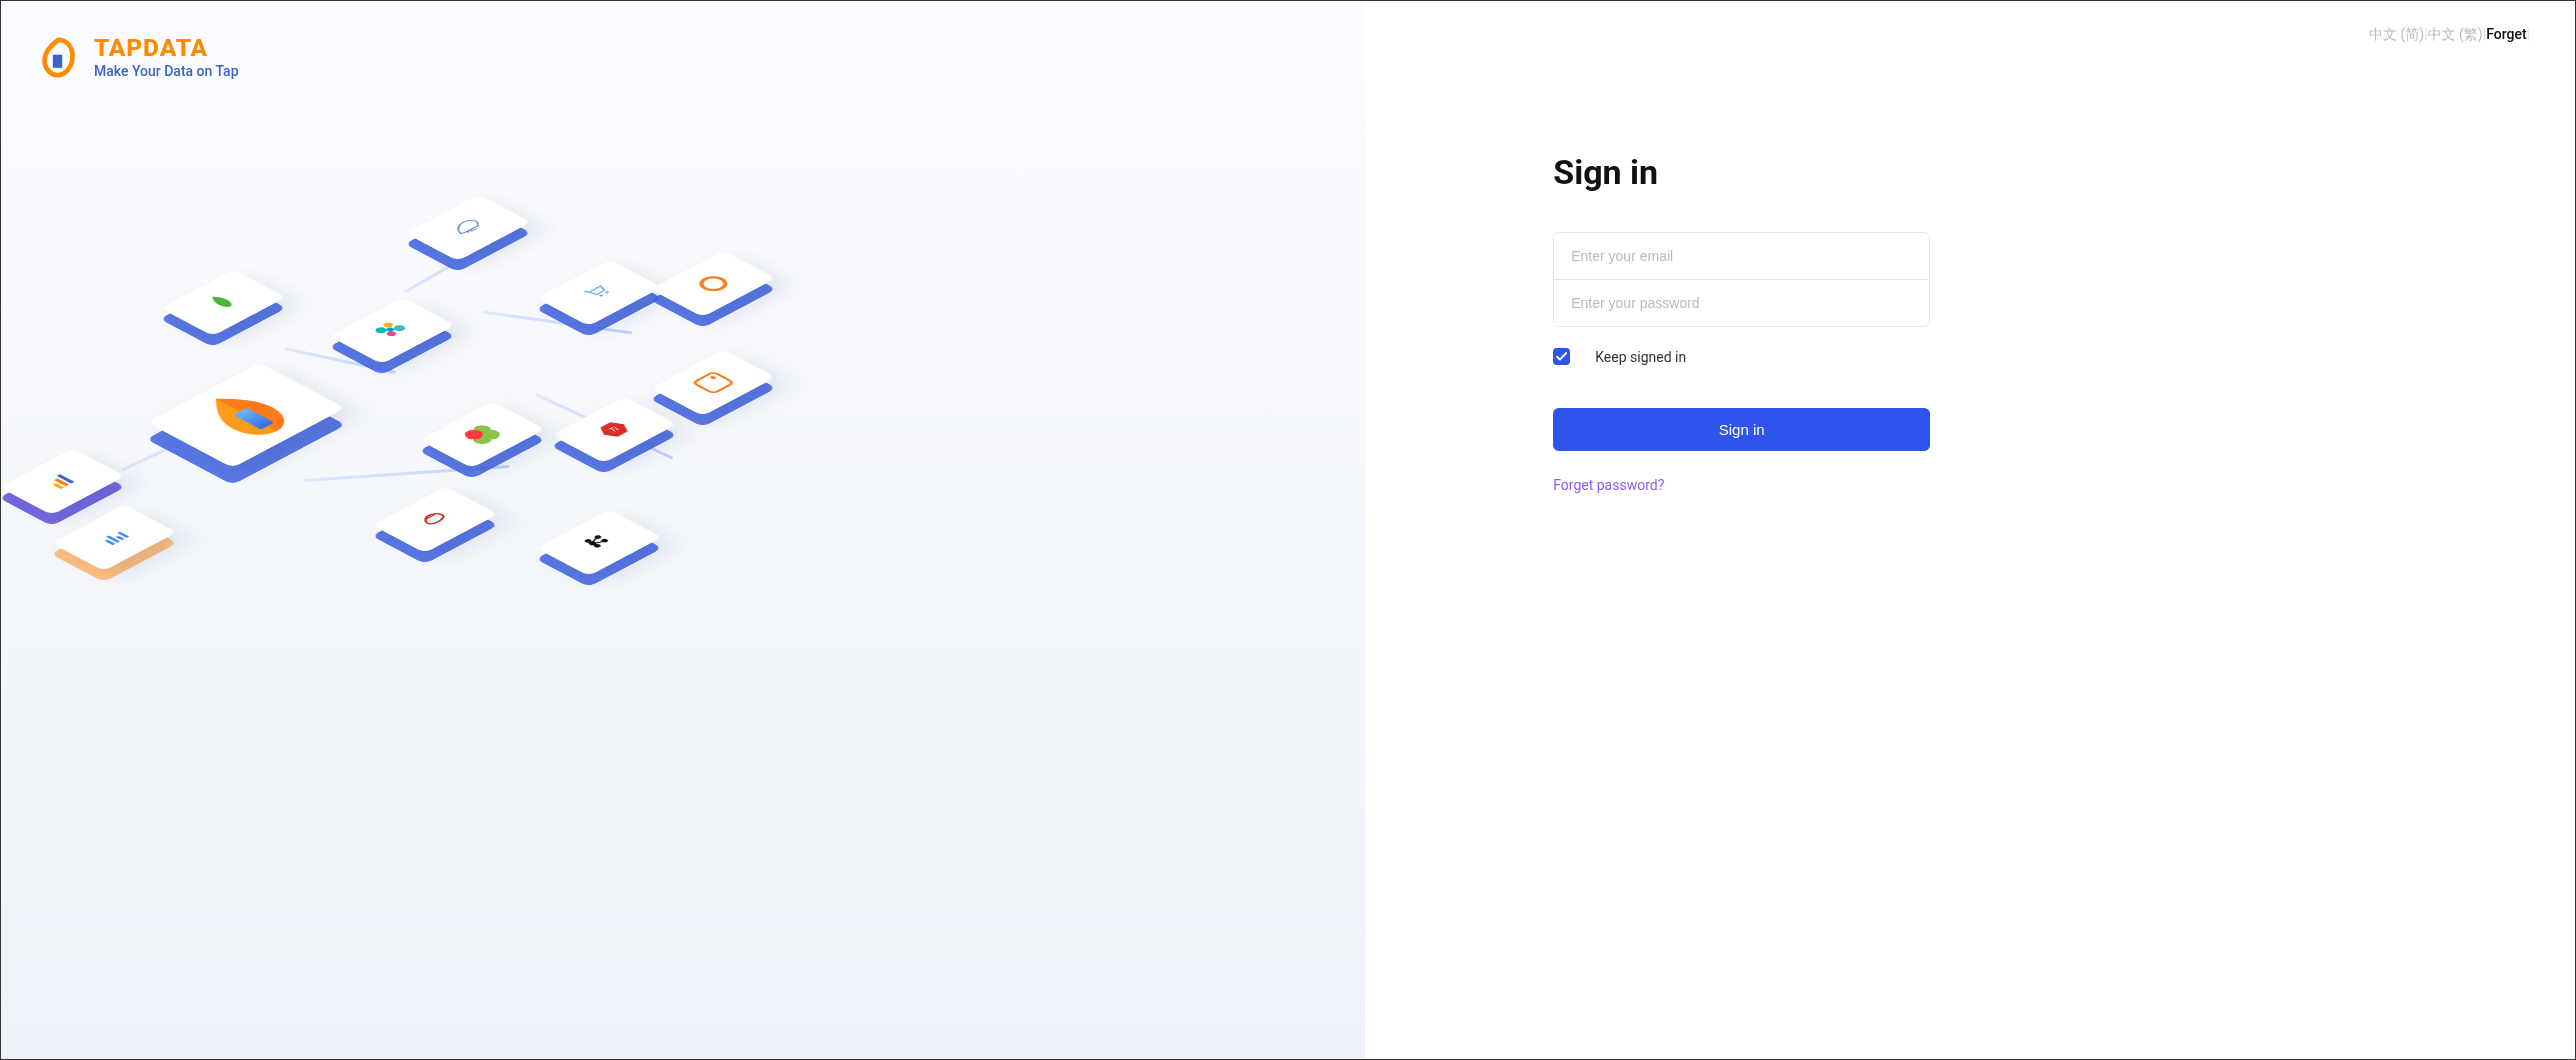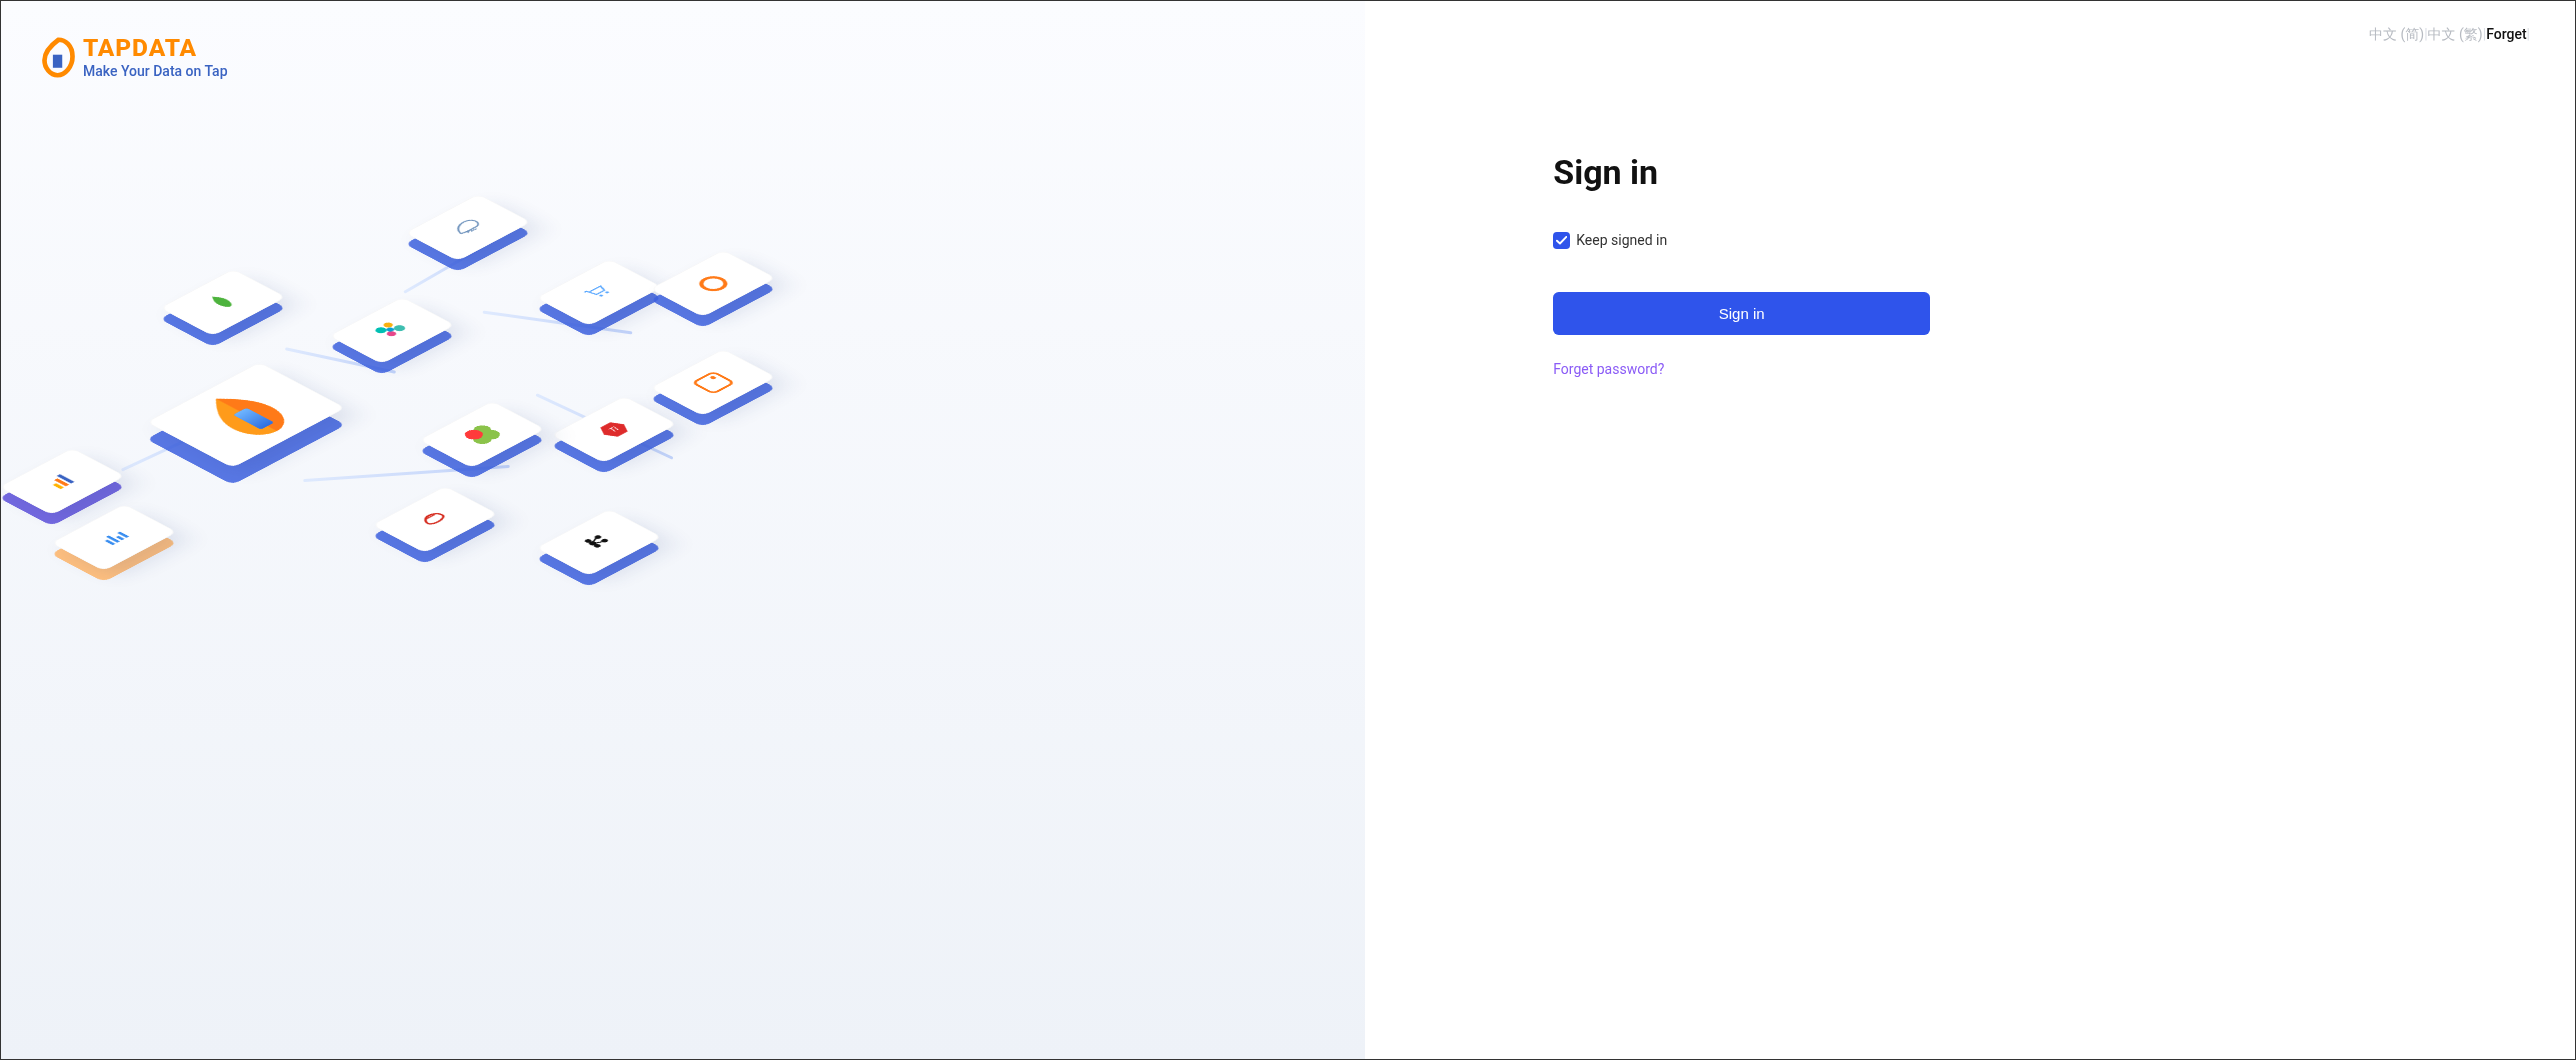--- a/index.html
+++ b/index.html
@@ -20,21 +20,21 @@
     position: relative;
     overflow: hidden;
   }
 
   .brand {
     position: absolute;
     top: 34px;
     left: 36px;
     display: flex;
     align-items: flex-end;
-    gap: 3px;
+    gap: 14px;
   }
   .brand-logo svg { display: block; }
   .brand-text { display: flex; flex-direction: column; line-height: 1.1; }
   .brand-name { font-size: 24.5px; font-weight: 800; letter-spacing: 0.9px; color: #ff8a00; }
   .brand-tagline { font-size: 14px; font-weight: 500; color: #3a63c2; margin-top: 1.9px; }
 
   
   .illustration {
     position: absolute;
     bottom: 0;
@@ -159,22 +159,22 @@
     font-size: 14px;
     color: #333;
     outline: none;
     background: #fff;
   }
   .field-group input::placeholder { color: #b7bbc2; }
   .field-group input + input { border-top: 0.9px solid #e3e6ec; }
 
   .keep-row {
     display: flex;
-    align-items: flex-start;
-    gap: 6px;
+    align-items: center;
+    gap: 25px;
     margin-bottom: 43px;
   }
   .chk {
     width: 17px;
     height: 17px;
     border-radius: 3.8px;
     background: #2f54eb;
     display: flex;
     align-items: center;
     justify-content: center;
@@ -395,20 +395,24 @@
       <span class="sep">|</span>
       <span class="lang">中文 (繁)</span>
       <span class="sep">|</span>
       <span class="lang active">Forget</span>
       <span class="sep">|</span>
     </div>
 
     <div class="form-wrap">
       <h1 class="form-title">Sign in</h1>
 
+      <div class="field-group">
+        <input type="text" placeholder="Enter your email" style="">
+        <input type="password" placeholder="Enter your password" style="">
+      </div>
 
       <div class="keep-row">
         <span class="chk">
           <svg width="11.3" height="9.4" viewBox="0 0 12 10">
               <path d="M1 5 L4.2 8 L11 1" fill="none" stroke="#fff" stroke-width="2" stroke-linecap="round" stroke-linejoin="round"></path>
             </svg>
         </span>
         <span class="keep-label">Keep signed in</span>
       </div>
 

